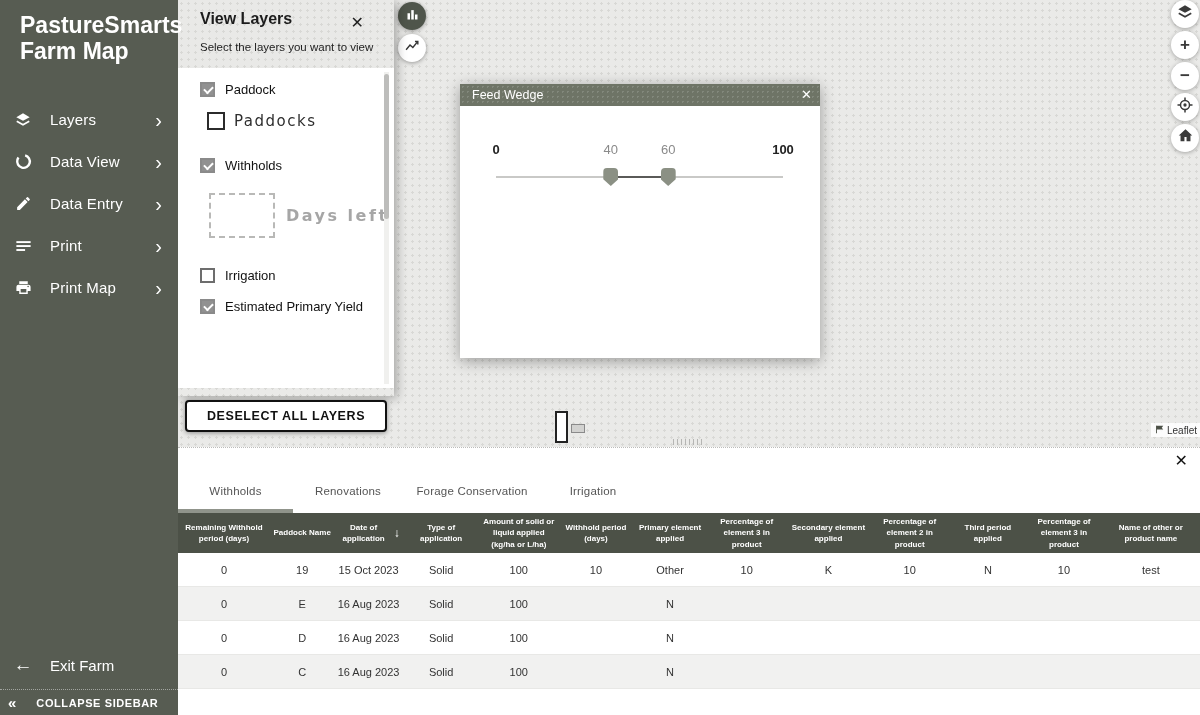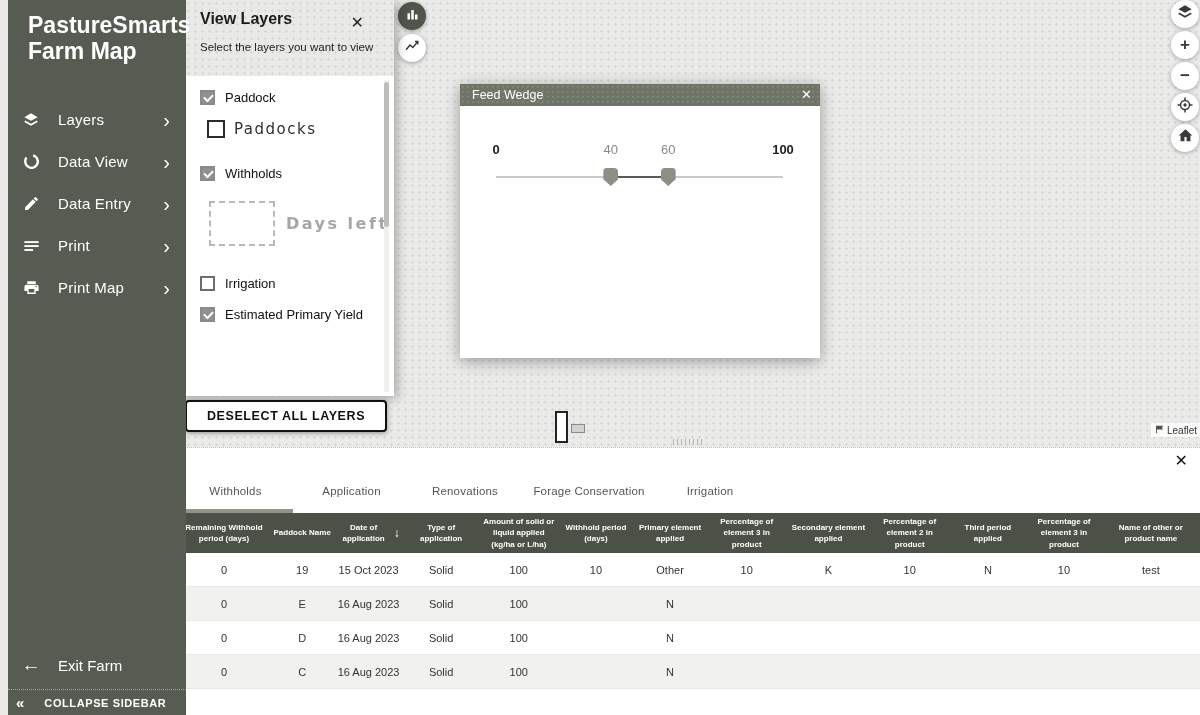--- a/index.html
+++ b/index.html
@@ -20,21 +20,21 @@
     background:#fff; border:2px solid #222; z-index:6; }
   .map-shape-b { position:absolute; left:393px; top:424px; width:14px; height:9px;
     background:#d2d2d0; border:1px solid #8a8a8a; z-index:6; }
   .attribution {
     position:absolute; right:0; top:423px; height:14px; z-index:8;
     background:rgba(255,255,255,.85); display:flex; align-items:center; gap:3px;
     padding:0 3px 0 4px; font-size:10px; color:#333;
   }
   
   .sidebar {
-    position:absolute; left:8px; top:0; width:178px; height:715px;
+    position:absolute; left:0; top:0; width:178px; height:715px;
     background:#575c52; color:#fff; z-index:40;
   }
   .sidebar-title { padding:12px 10px 0 20px; font-size:23px; font-weight:bold; line-height:1.15; }
   .sidebar-menu { margin-top:34px; }
   .menu-item { display:flex; align-items:center; height:42px; padding:0 16px 0 10px; cursor:pointer; }
   .mi-icon { width:26px; display:flex; justify-content:center; align-items:center; color:#fff; }
   .mi-label { margin-left:14px; font-size:15px; flex:1; letter-spacing:.2px; }
   .mi-chev { font-size:20px; line-height:1; font-weight:400; }
   .exit-row { position:absolute; left:0; right:0; bottom:30px; height:40px;
     display:flex; align-items:center; padding:0 10px; cursor:pointer; }
@@ -42,21 +42,21 @@
   .exit-label { margin-left:14px; font-size:15px; }
   .collapse-bar { position:absolute; left:0; right:0; bottom:0; height:26px;
     border-top:1px dotted rgba(255,255,255,.45);
     display:flex; align-items:center; padding-left:8px; cursor:pointer; }
   .collapse-chev { font-size:15px; font-weight:bold; }
   .collapse-label { margin-left:20px; font-size:11px; font-weight:bold; letter-spacing:.6px; }
   
   .layers-panel { position:absolute; left:178px; top:0; width:216px; z-index:30; }
   .panel-main { width:216px; height:396px; box-shadow:3px 2px 10px rgba(0,0,0,.3); }
   .panel-header {
-    height:76px; padding:10px 4px 0 22px;
+    height:68px; padding:10px 4px 0 22px;
     background-color:#e9e9e7;
     background-image: radial-gradient(#d8d8d5 1px, transparent 1.3px);
     background-size:7px 7px; position:relative;
   }
   .panel-title { font-size:16px; font-weight:bold; color:#1c1c1c; }
   .panel-close { position:absolute; right:30px; top:13px; font-size:16px; color:#222; cursor:pointer; }
   .panel-subtitle { margin-top:13px; font-size:11.5px; color:#222; }
   .panel-body { height:320px; background:#fff; position:relative; overflow:hidden; padding-left:22px; }
   .scroll-track { position:absolute; right:5px; top:4px; bottom:4px; width:5px; background:#f0f0ee; }
   .scroll-thumb { position:absolute; right:5px; top:6px; width:5px; height:145px; background:#bdbdbb; border-radius:3px; }
@@ -307,21 +307,20 @@
           <path d="M12 3 2.5 12H5v8h5.5v-6h3v6H19v-8h2.5z" fill="currentColor"></path>
         </svg></span>
     </div>
   </div>
 
 <section class="bottom-sheet">
   <div class="sheet-handle"></div>
   <div class="sheet-close">✕</div>
   <div class="tabs" id="tabs">
       <div class="tab active" style="width:115px">Withholds</div>
-      <div class="tab " style="width:117px">Application</div>
       <div class="tab " style="width:110px">Renovations</div>
       <div class="tab " style="width:138px">Forage Conservation</div>
       <div class="tab " style="width:104px">Irrigation</div>
     </div>
   <div class="thead" id="thead">
       <div class="th" style="width:9%">
         <span>Remaining Withhold period (days)</span>
       </div>
       <div class="th" style="width:6.3%">
         <span>Paddock Name</span>

